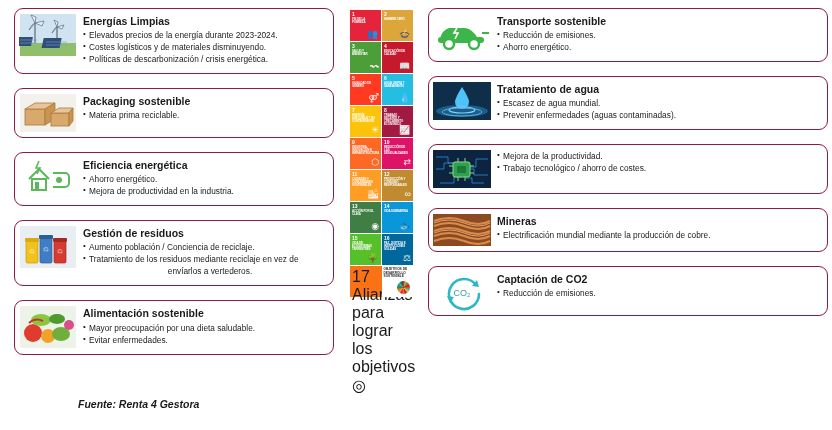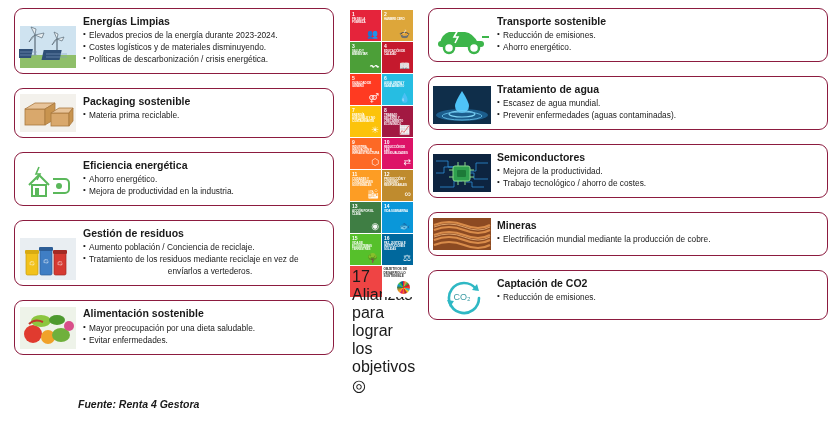--- a/index.html
+++ b/index.html
@@ -50,21 +50,21 @@
     flex-direction: row;
     align-items: stretch;
     box-sizing: border-box;
     overflow: hidden;
   }
 
   .card-icon {
     width: 66px;
     min-width: 66px;
     display: flex;
-    align-items: flex-end;
+    align-items: flex-start;
     justify-content: center;
     padding: 4px 2px;
     box-sizing: border-box;
   }
   .card-icon svg { display: block; }
 
   .card-body {
     flex: 1;
     padding: 6px 8px 7px 2px;
     box-sizing: border-box;
@@ -417,21 +417,21 @@
         <div class="t">Vida de ecosistemas terrestres</div>
         <div class="g">🌳</div>
       </div>
       <div class="sdg" style="background:#00689d">
         <div class="n">16</div>
         <div class="t">Paz, justicia e instituciones sólidas</div>
         <div class="g">⚖</div>
       </div>
 
       <div class="sdg-last">
-        <div class="half" style="background:#ef4444">
+        <div class="half" style="background:#f97316">
           <div class="n">17</div>
           <div class="t">Alianzas para lograr los objetivos</div>
           <div class="g">◎</div>
         </div>
         <div class="half" style="background:#ffffff">
           <div class="label" style="color:#2b2b2b">Objetivos de desarrollo sostenible</div>
           <div class="wheel"></div>
         </div>
       </div>
     </div>
@@ -498,21 +498,20 @@
             <line x1="38" y1="17" x2="42" y2="17"></line>
               <line x1="38" y1="24" x2="42" y2="24"></line>
             <line x1="26" y1="13" x2="26" y2="9"></line>
               <line x1="33" y1="13" x2="33" y2="9"></line>
             <line x1="26" y1="28" x2="26" y2="32"></line>
               <line x1="33" y1="28" x2="33" y2="32"></line>
           </g>
         </svg>
       </div>
       <div class="card-body">
-        <div class="card-title">Semiconductores</div>
         <ul class="bullets">
           <li>Mejora de la productividad.</li>
           <li>Trabajo tecnológico / ahorro de costes.</li>
         </ul>
       </div>
     </div>
 
     <div class="card">
       <div class="card-icon">
         <svg width="60" height="34" viewBox="0 0 60 34">

